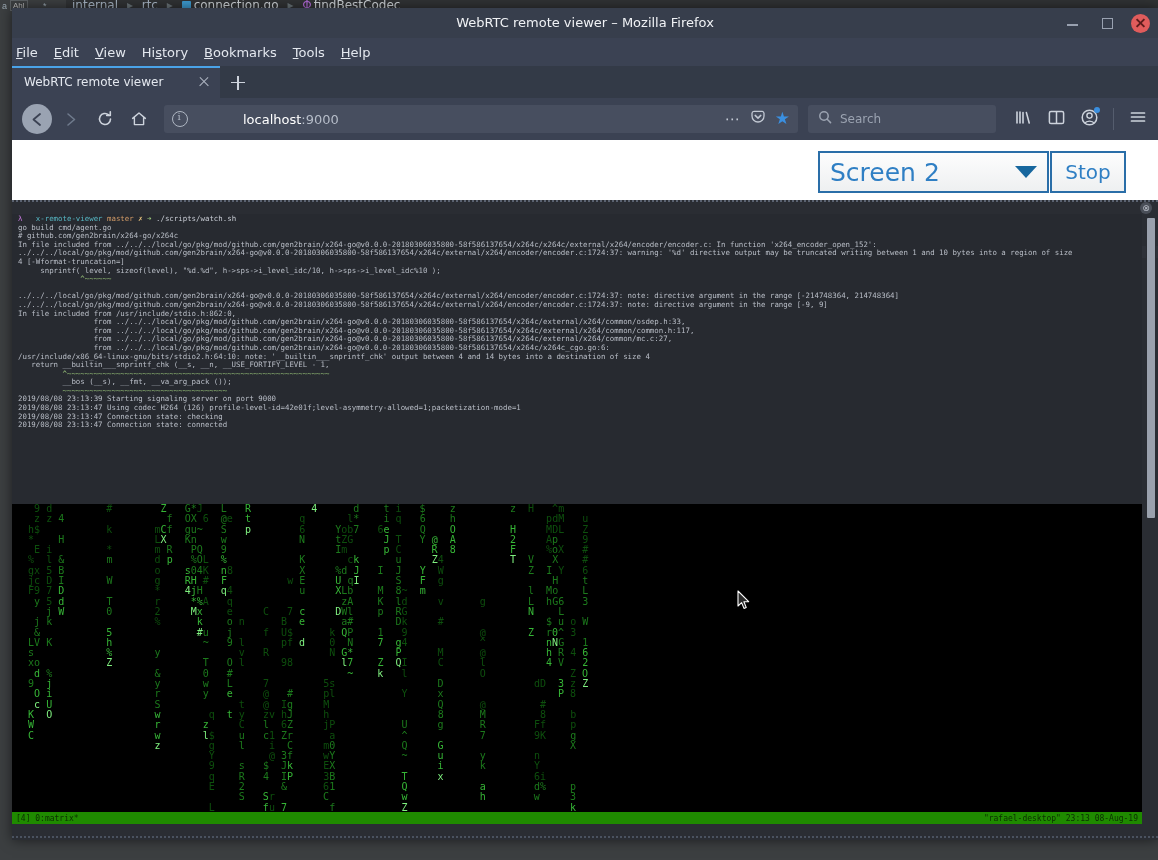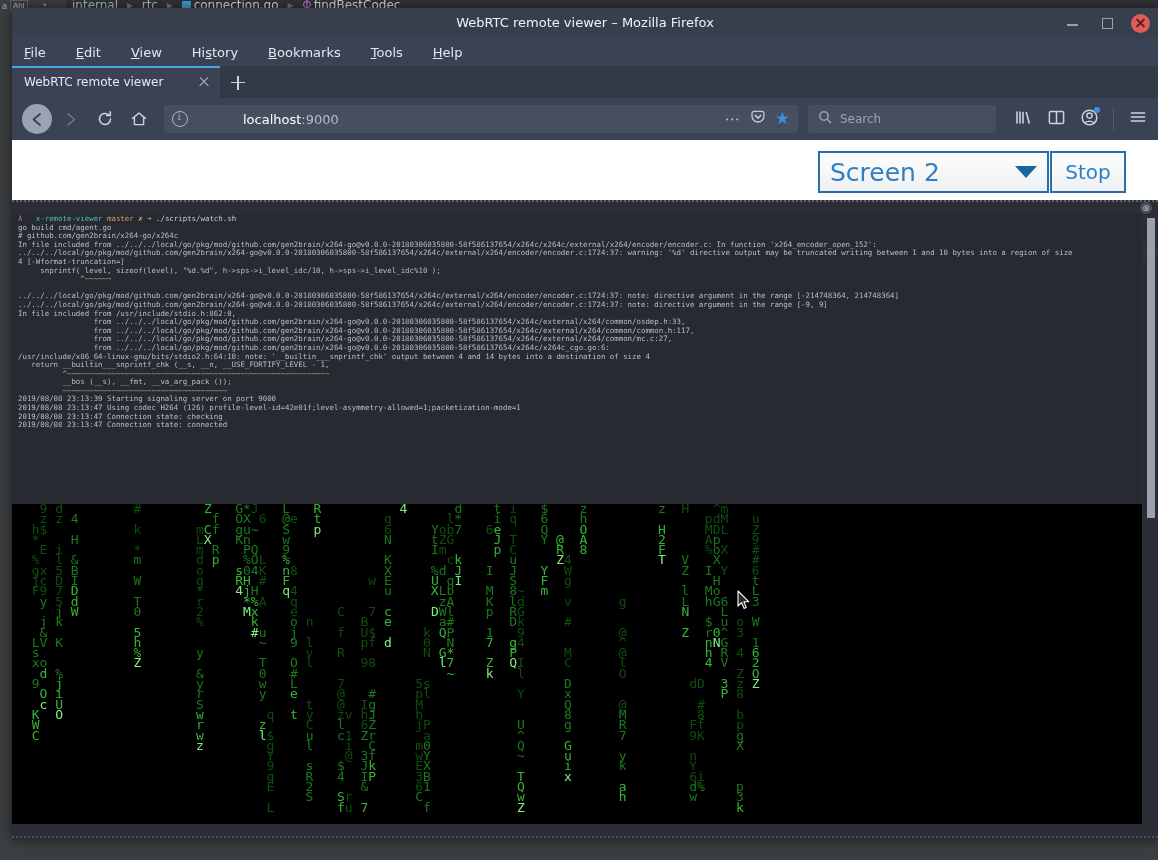--- a/index.html
+++ b/index.html
@@ -89,21 +89,21 @@
   }
   .winbtn.close::before, .winbtn.close::after {
     content: ""; position: absolute; left: 4px; top: 8.5px;
     width: 11px; height: 2px; background: #5c1d1d;
   }
   .winbtn.close::before { transform: rotate(45deg); }
   .winbtn.close::after  { transform: rotate(-45deg); }
 
   .ff-menubar {
     height: 28px; background: #3b4253;
-    display: flex; align-items: center; padding-left: 12px; gap: 30px;
+    display: flex; align-items: center; padding-left: 4px; gap: 16px;
   }
   .ff-menubar .mi {
     font-size: 13px; color: #e3e7ee; font-family: "DejaVu Sans", sans-serif;
     cursor: default;
   }
   .ff-menubar .mi u { text-decoration: underline; }
 
   .ff-tabbar {
     height: 32px; background: #333a47; position: relative;
     display: flex; align-items: flex-end;
@@ -246,21 +246,21 @@
   .term .p-arrow { color: #98c379; }
   .term .p-cmd { color: #c8ccd4; }
   .term .caret-line { color: #98c379; }
   .termrow { height: 8.6px; }
   .term .muted { color: #b9bec7; }
 
   .matrix {
     position: absolute; left: 0; right: 16px; top: 304px; bottom: 16px;
     background: #000000; overflow: hidden;
     font-family: "DejaVu Sans Mono", monospace;
-    font-size: 13px; line-height: 10.3px; white-space: pre;
+    font-size: 10px; line-height: 10.3px; white-space: pre;
     color: #1f8a1f; padding-left: 4px; box-sizing: border-box;
   }
   .matrix .g1 { color: #0d4f0d; }
   .matrix .g2 { color: #1c7a1c; }
   .matrix .g3 { color: #36b536; }
   .matrix .g4 { color: #7ff07f; }
 
   .tmux-status {
     position: absolute; left: 0; right: 16px; bottom: 16px; height: 12px;
     background: #1f8a00; color: #000000;
@@ -446,20 +446,24 @@
         <div class="dotted-top"></div>
         <div class="viewer-titlebar">
           <span class="tmux-label">tmux</span>
         </div>
         <div class="close-badge">⊗</div>
 
         <div class="term" id="terminal"><div class="termrow"><span class="p-sym">λ</span>   <span class="p-path">x-remote-viewer</span> <span class="p-branch">master</span> <span class="p-dirty">✗</span> <span class="p-arrow">➜</span> <span class="p-cmd">./scripts/watch.sh</span></div><div class="termrow"><span class="muted">go build cmd/agent.go</span></div><div class="termrow"><span class="muted"># github.com/gen2brain/x264-go/x264c</span></div><div class="termrow"><span class="muted">In file included from ../../../local/go/pkg/mod/github.com/gen2brain/x264-go@v0.0.0-20180306035800-58f586137654/x264c/x264c/external/x264/encoder/encoder.c: In function 'x264_encoder_open_152':</span></div><div class="termrow"><span class="muted">../../../local/go/pkg/mod/github.com/gen2brain/x264-go@v0.0.0-20180306035800-58f586137654/x264c/external/x264/encoder/encoder.c:1724:37: warning: '%d' directive output may be truncated writing between 1 and 10 bytes into a region of size</span></div><div class="termrow"><span class="muted">4 [-Wformat-truncation=]</span></div><div class="termrow"><span class="muted">     snprintf( level, sizeof(level), "%d.%d", h-&gt;sps-&gt;i_level_idc/10, h-&gt;sps-&gt;i_level_idc%10 );</span></div><div class="termrow"><span class="caret-line">              ^~~~~~~</span></div><div class="termrow"><span class="muted"></span></div><div class="termrow"><span class="muted">../../../local/go/pkg/mod/github.com/gen2brain/x264-go@v0.0.0-20180306035800-58f586137654/x264c/external/x264/encoder/encoder.c:1724:37: note: directive argument in the range [-214748364, 214748364]</span></div><div class="termrow"><span class="muted">../../../local/go/pkg/mod/github.com/gen2brain/x264-go@v0.0.0-20180306035800-58f586137654/x264c/external/x264/encoder/encoder.c:1724:37: note: directive argument in the range [-9, 9]</span></div><div class="termrow"><span class="muted">In file included from /usr/include/stdio.h:862:0,</span></div><div class="termrow"><span class="muted">                 from ../../../local/go/pkg/mod/github.com/gen2brain/x264-go@v0.0.0-20180306035800-58f586137654/x264c/external/x264/common/osdep.h:33,</span></div><div class="termrow"><span class="muted">                 from ../../../local/go/pkg/mod/github.com/gen2brain/x264-go@v0.0.0-20180306035800-58f586137654/x264c/external/x264/common/common.h:117,</span></div><div class="termrow"><span class="muted">                 from ../../../local/go/pkg/mod/github.com/gen2brain/x264-go@v0.0.0-20180306035800-58f586137654/x264c/external/x264/common/mc.c:27,</span></div><div class="termrow"><span class="muted">                 from ../../../local/go/pkg/mod/github.com/gen2brain/x264-go@v0.0.0-20180306035800-58f586137654/x264c/x264c_cgo.go:6:</span></div><div class="termrow"><span class="muted">/usr/include/x86_64-linux-gnu/bits/stdio2.h:64:10: note: '__builtin___snprintf_chk' output between 4 and 14 bytes into a destination of size 4</span></div><div class="termrow"><span class="muted">   return __builtin___snprintf_chk (__s, __n, __USE_FORTIFY_LEVEL - 1,</span></div><div class="termrow"><span class="caret-line">          ^~~~~~~~~~~~~~~~~~~~~~~~~~~~~~~~~~~~~~~~~~~~~~~~~~~~~~~~~~~~</span></div><div class="termrow"><span class="muted">          __bos (__s), __fmt, __va_arg_pack ());</span></div><div class="termrow"><span class="caret-line">          ~~~~~~~~~~~~~~~~~~~~~~~~~~~~~~~~~~~~~</span></div><div class="termrow"><span class="muted">2019/08/08 23:13:39 Starting signaling server on port 9000</span></div><div class="termrow"><span class="muted">2019/08/08 23:13:47 Using codec H264 (126) profile-level-id=42e01f;level-asymmetry-allowed=1;packetization-mode=1</span></div><div class="termrow"><span class="muted">2019/08/08 23:13:47 Connection state: checking</span></div><div class="termrow"><span class="muted">2019/08/08 23:13:47 Connection state: connected</span></div></div>
 
         <div class="matrix" id="matrix"><div>   <span class="g1">9</span> <span class="g1">d</span>         <span class="g1">#</span>        <span class="g3">Z</span>   <span class="g2">G</span><span class="g2">*</span><span class="g1">J</span>   <span class="g2">L</span>   <span class="g3">R</span>          <span class="g4">4</span>      <span class="g2">d</span>    <span class="g2">t</span> <span class="g1">i</span>   <span class="g2">$</span>    <span class="g2">z</span>         <span class="g2">z</span>  <span class="g1">H</span>   <span class="g1">^</span><span class="g1">m</span>     </div><div>   <span class="g1">z</span> <span class="g1">z</span> <span class="g2">4</span>                 <span class="g2">f</span>  <span class="g2">O</span><span class="g2">X</span> <span class="g1">6</span>  <span class="g2">@</span><span class="g1">e</span>  <span class="g3">t</span>        <span class="g1">q</span>       <span class="g1">l</span><span class="g2">*</span>    <span class="g2">i</span> <span class="g1">q</span>   <span class="g2">6</span>    <span class="g2">h</span>               <span class="g1">p</span><span class="g1">d</span><span class="g1">M</span>   <span class="g1">u</span> </div><div>  <span class="g1">h</span><span class="g1">$</span>           <span class="g1">k</span>       <span class="g1">m</span><span class="g3">C</span><span class="g2">f</span>  <span class="g2">g</span><span class="g2">u</span><span class="g2">~</span>   <span class="g2">S</span>   <span class="g4">p</span>        <span class="g1">6</span>     <span class="g2">Y</span><span class="g1">o</span><span class="g1">b</span><span class="g2">7</span>   <span class="g1">6</span><span class="g3">e</span>     <span class="g2">Q</span>    <span class="g3">O</span>         <span class="g3">H</span>     <span class="g1">M</span><span class="g1">D</span><span class="g1">L</span>   <span class="g1">Z</span> </div><div>  <span class="g1">*</span>    <span class="g2">H</span>               <span class="g1">L</span><span class="g4">X</span>   <span class="g2">K</span><span class="g2">n</span>    <span class="g2">w</span>            <span class="g2">N</span>     <span class="g2">t</span><span class="g1">Z</span><span class="g1">G</span>     <span class="g3">J</span> <span class="g1">T</span>   <span class="g2">Y</span> <span class="g3">@</span>  <span class="g3">A</span>         <span class="g3">2</span>     <span class="g1">A</span><span class="g2">p</span>    <span class="g1">9</span> </div><div>   <span class="g1">E</span> <span class="g1">i</span>         <span class="g1">*</span>       <span class="g1">m</span> <span class="g2">R</span>   <span class="g2">P</span><span class="g2">Q</span>   <span class="g2">9</span>                  <span class="g2">I</span><span class="g1">m</span>      <span class="g3">p</span> <span class="g1">C</span>     <span class="g3">R</span>  <span class="g3">8</span>         <span class="g3">F</span>     <span class="g1">%</span><span class="g2">o</span><span class="g1">X</span>   <span class="g1">#</span> </div><div>  <span class="g1">%</span>  <span class="g1">l</span> <span class="g2">&amp;</span>       <span class="g2">m</span>       <span class="g1">d</span> <span class="g3">p</span>   <span class="g2">%</span><span class="g2">O</span><span class="g1">L</span>  <span class="g3">%</span>            <span class="g2">K</span>       <span class="g1">c</span><span class="g3">k</span>      <span class="g2">u</span>     <span class="g4">Z</span><span class="g1">4</span>           <span class="g4">T</span>  <span class="g2">V</span>   <span class="g2">X</span>    <span class="g1">#</span> </div><div>  <span class="g1">g</span><span class="g1">x</span> <span class="g1">5</span> <span class="g2">B</span>               <span class="g1">o</span>    <span class="g3">s</span><span class="g2">0</span><span class="g2">4</span><span class="g1">K</span>  <span class="g3">n</span><span class="g1">8</span>           <span class="g2">X</span>     <span class="g2">%</span><span class="g2">d</span> <span class="g3">J</span>   <span class="g2">I</span>  <span class="g2">J</span>   <span class="g3">Y</span>  <span class="g1">W</span>              <span class="g2">Z</span>  <span class="g2">I</span> <span class="g1">Y</span>   <span class="g1">6</span> </div><div>  <span class="g1">j</span><span class="g1">c</span> <span class="g1">D</span> <span class="g2">I</span>       <span class="g2">W</span>       <span class="g1">g</span>    <span class="g3">R</span><span class="g3">H</span> <span class="g1">#</span>  <span class="g3">F</span>          <span class="g1">w</span> <span class="g2">E</span>     <span class="g3">U</span> <span class="g2">q</span><span class="g4">I</span>      <span class="g2">S</span>   <span class="g3">F</span>  <span class="g1">g</span>                  <span class="g2">H</span>    <span class="g2">t</span> </div><div>  <span class="g1">F</span><span class="g1">9</span> <span class="g1">7</span> <span class="g3">D</span>               <span class="g1">*</span>    <span class="g4">4</span><span class="g3">j</span><span class="g2">H</span>   <span class="g4">q</span><span class="g1">4</span>           <span class="g2">u</span>     <span class="g3">X</span><span class="g2">L</span><span class="g2">b</span>    <span class="g2">M</span>  <span class="g2">8</span><span class="g1">~</span>  <span class="g3">m</span>                 <span class="g2">l</span>  <span class="g2">M</span><span class="g2">o</span>    <span class="g2">L</span> </div><div>   <span class="g2">y</span> <span class="g1">5</span> <span class="g3">d</span>       <span class="g2">T</span>       <span class="g1">r</span>     <span class="g3">*</span><span class="g3">%</span><span class="g1">A</span>   <span class="g1">q</span>                  <span class="g2">z</span><span class="g2">A</span>    <span class="g2">K</span>  <span class="g2">l</span><span class="g1">d</span>     <span class="g1">v</span>      <span class="g1">g</span>       <span class="g2">L</span>  <span class="g2">h</span><span class="g2">G</span><span class="g2">6</span>   <span class="g2">3</span> </div><div>     <span class="g2">j</span> <span class="g3">W</span>       <span class="g2">0</span>       <span class="g1">2</span>     <span class="g4">M</span><span class="g3">x</span>    <span class="g1">e</span>     <span class="g1">C</span>   <span class="g1">7</span> <span class="g3">c</span>     <span class="g4">D</span><span class="g2">W</span><span class="g2">l</span>    <span class="g2">p</span>  <span class="g2">R</span><span class="g1">G</span>                    <span class="g3">N</span>    <span class="g2">L</span>     </div><div>   <span class="g2">j</span> <span class="g2">k</span>                 <span class="g1">%</span>      <span class="g3">k</span>    <span class="g2">o</span> <span class="g1">n</span>      <span class="g1">B</span>  <span class="g3">e</span>      <span class="g2">a</span><span class="g2">#</span>       <span class="g2">D</span><span class="g1">k</span>     <span class="g1">#</span>                 <span class="g2">$</span> <span class="g2">u</span> <span class="g1">o</span> <span class="g2">W</span> </div><div>   <span class="g2">&amp;</span>           <span class="g3">5</span>              <span class="g4">#</span><span class="g2">u</span>   <span class="g2">j</span>     <span class="g1">f</span>  <span class="g1">U</span><span class="g1">$</span>      <span class="g1">k</span> <span class="g3">Q</span><span class="g2">P</span>    <span class="g2">1</span>   <span class="g1">9</span>            <span class="g1">@</span>       <span class="g3">Z</span>  <span class="g2">r</span><span class="g3">0</span><span class="g2">^</span> <span class="g1">3</span>   </div><div>  <span class="g2">L</span><span class="g2">V</span> <span class="g2">K</span>         <span class="g3">h</span>               <span class="g2">~</span>   <span class="g2">9</span> <span class="g1">l</span>      <span class="g1">p</span><span class="g1">f</span> <span class="g4">d</span>    <span class="g1">0</span>  <span class="g2">N</span>    <span class="g3">7</span>  <span class="g3">g</span><span class="g1">4</span>            <span class="g1">^</span>          <span class="g3">n</span><span class="g4">N</span><span class="g2">G</span>   <span class="g2">1</span> </div><div>  <span class="g2">s</span>            <span class="g3">%</span>       <span class="g2">y</span>             <span class="g1">v</span>   <span class="g1">R</span>          <span class="g1">N</span> <span class="g3">G</span><span class="g3">*</span>       <span class="g3">P</span>      <span class="g1">M</span>      <span class="g1">@</span>          <span class="g3">h</span> <span class="g2">R</span> <span class="g1">4</span> <span class="g3">6</span> </div><div>  <span class="g2">x</span><span class="g2">o</span>           <span class="g4">Z</span>               <span class="g2">T</span>   <span class="g2">O</span> <span class="g1">l</span>      <span class="g1">9</span><span class="g1">8</span>        <span class="g4">l</span><span class="g3">7</span>    <span class="g3">Z</span>  <span class="g4">Q</span><span class="g1">I</span>     <span class="g1">C</span>      <span class="g1">l</span>          <span class="g3">4</span> <span class="g2">V</span>   <span class="g3">2</span> </div><div>   <span class="g3">d</span> <span class="g2">%</span>                 <span class="g2">&amp;</span>       <span class="g2">0</span>   <span class="g2">#</span>                   <span class="g3">~</span>    <span class="g4">k</span>   <span class="g1">l</span>            <span class="g1">O</span>              <span class="g1">Z</span> <span class="g3">O</span> </div><div>  <span class="g2">9</span>  <span class="g3">j</span>                 <span class="g2">y</span>       <span class="g2">w</span>   <span class="g2">L</span>     <span class="g1">7</span>         <span class="g1">5</span><span class="g1">s</span>                 <span class="g2">D</span>               <span class="g1">d</span><span class="g1">D</span>  <span class="g3">3</span> <span class="g1">z</span> <span class="g4">Z</span> </div><div>   <span class="g3">O</span> <span class="g3">i</span>                 <span class="g2">r</span>       <span class="g2">y</span>   <span class="g3">e</span>     <span class="g1">@</span>   <span class="g2">#</span>     <span class="g1">p</span><span class="g1">l</span>           <span class="g1">Y</span>     <span class="g2">x</span>                   <span class="g3">P</span> <span class="g1">8</span>   </div><div>   <span class="g4">c</span> <span class="g3">U</span>                 <span class="g2">S</span>             <span class="g1">t</span>   <span class="g1">@</span>  <span class="g1">I</span><span class="g2">g</span>     <span class="g1">M</span>                  <span class="g2">Q</span>      <span class="g1">@</span>         <span class="g1">#</span>        </div><div>  <span class="g3">K</span>  <span class="g4">O</span>                 <span class="g3">w</span>        <span class="g1">q</span>  <span class="g3">t</span> <span class="g1">y</span>   <span class="g1">z</span><span class="g1">v</span> <span class="g1">h</span><span class="g2">J</span>     <span class="g1">h</span>                  <span class="g2">8</span>      <span class="g2">M</span>         <span class="g1">8</span>    <span class="g1">b</span>   </div><div>  <span class="g3">W</span>                    <span class="g3">r</span>       <span class="g3">z</span>     <span class="g1">C</span>   <span class="g2">l</span>  <span class="g1">6</span><span class="g2">Z</span>     <span class="g1">j</span><span class="g1">P</span>           <span class="g2">U</span>     <span class="g2">g</span>      <span class="g2">R</span>        <span class="g1">F</span><span class="g1">f</span>    <span class="g1">p</span>   </div><div>  <span class="g3">C</span>                    <span class="g3">w</span>       <span class="g4">l</span><span class="g1">$</span>    <span class="g2">u</span>   <span class="g2">c</span><span class="g1">1</span> <span class="g2">Z</span><span class="g2">r</span>      <span class="g1">a</span>           <span class="g2">^</span>            <span class="g2">7</span>        <span class="g1">9</span><span class="g1">K</span>    <span class="g2">g</span>   </div><div>                       <span class="g4">z</span>        <span class="g1">g</span>    <span class="g2">l</span>    <span class="g1">i</span>  <span class="g2">C</span>     <span class="g1">m</span><span class="g2">0</span>           <span class="g2">Q</span>     <span class="g3">G</span>                     <span class="g2">X</span>   </div><div>                                <span class="g1">Y</span>         <span class="g1">@</span> <span class="g2">3</span><span class="g2">f</span>     <span class="g1">w</span><span class="g2">Y</span>           <span class="g2">~</span>     <span class="g3">u</span>      <span class="g2">y</span>        <span class="g1">n</span>         </div><div>                                <span class="g1">9</span>    <span class="g2">s</span>   <span class="g2">$</span>  <span class="g2">J</span><span class="g3">k</span>     <span class="g1">E</span><span class="g2">X</span>                 <span class="g3">i</span>      <span class="g2">k</span>        <span class="g1">Y</span>         </div><div>                                <span class="g1">q</span>    <span class="g2">R</span>   <span class="g2">4</span>  <span class="g2">I</span><span class="g3">P</span>     <span class="g1">3</span><span class="g2">B</span>           <span class="g3">T</span>     <span class="g4">x</span>               <span class="g1">6</span><span class="g1">i</span>        </div><div>                                <span class="g1">E</span>    <span class="g2">2</span>      <span class="g2">&amp;</span>      <span class="g1">6</span><span class="g2">1</span>           <span class="g3">Q</span>            <span class="g3">a</span>        <span class="g2">d</span><span class="g2">%</span>    <span class="g2">p</span>   </div><div>                                     <span class="g2">S</span>   <span class="g3">S</span><span class="g1">r</span>        <span class="g2">C</span>            <span class="g3">w</span>            <span class="g3">h</span>        <span class="g2">w</span>     <span class="g2">3</span>   </div><div>                                <span class="g1">L</span>        <span class="g3">f</span><span class="g1">u</span> <span class="g3">7</span>       <span class="g2">f</span>           <span class="g4">Z</span>                           <span class="g3">k</span>   </div></div>
 
+        <div class="tmux-status">
+          <span class="left">[4] 0:matrix*</span>
+          <span class="right">"rafael-desktop" 23:13 08-Aug-19</span>
+        </div>
         <div class="dotted-bottom"></div>
 
         <div class="vscroll">
           <div class="thumb"></div>
         </div>
       </div>
     </div>
   </div>
 
   <svg class="cursor" viewBox="0 0 14 20">

